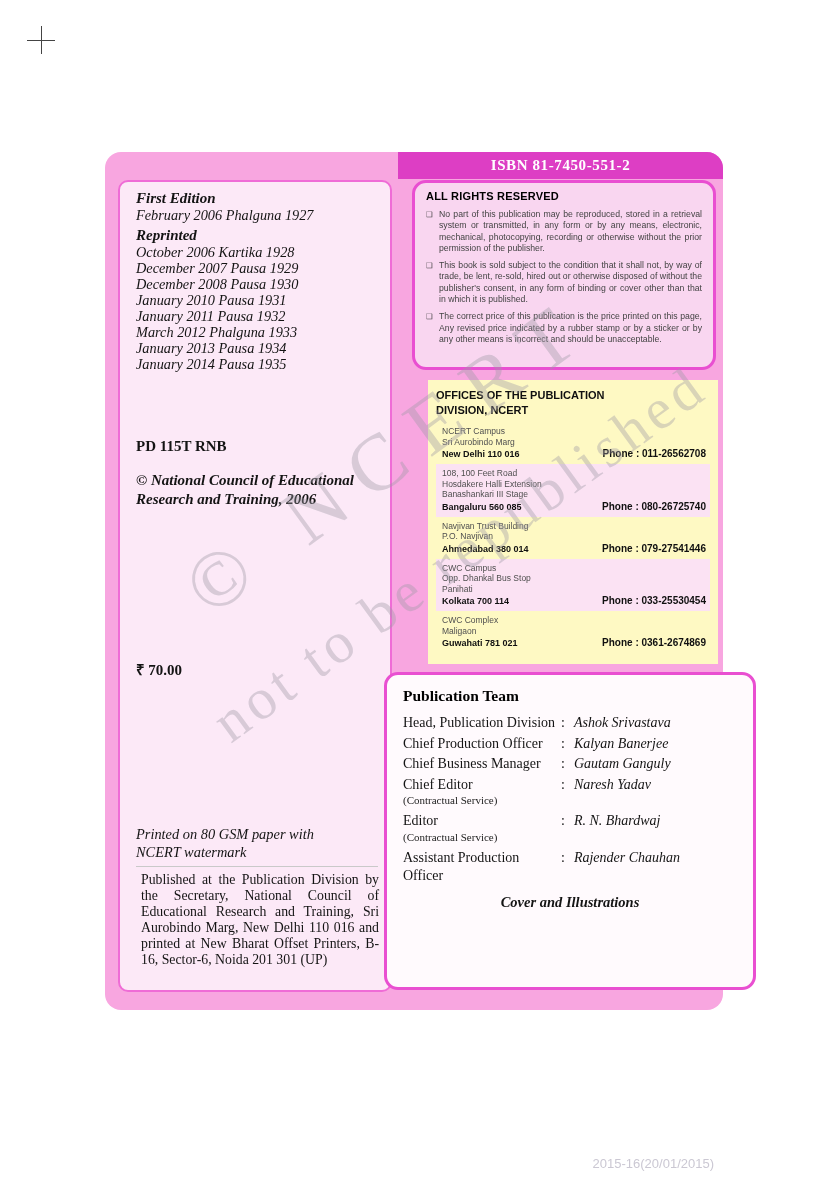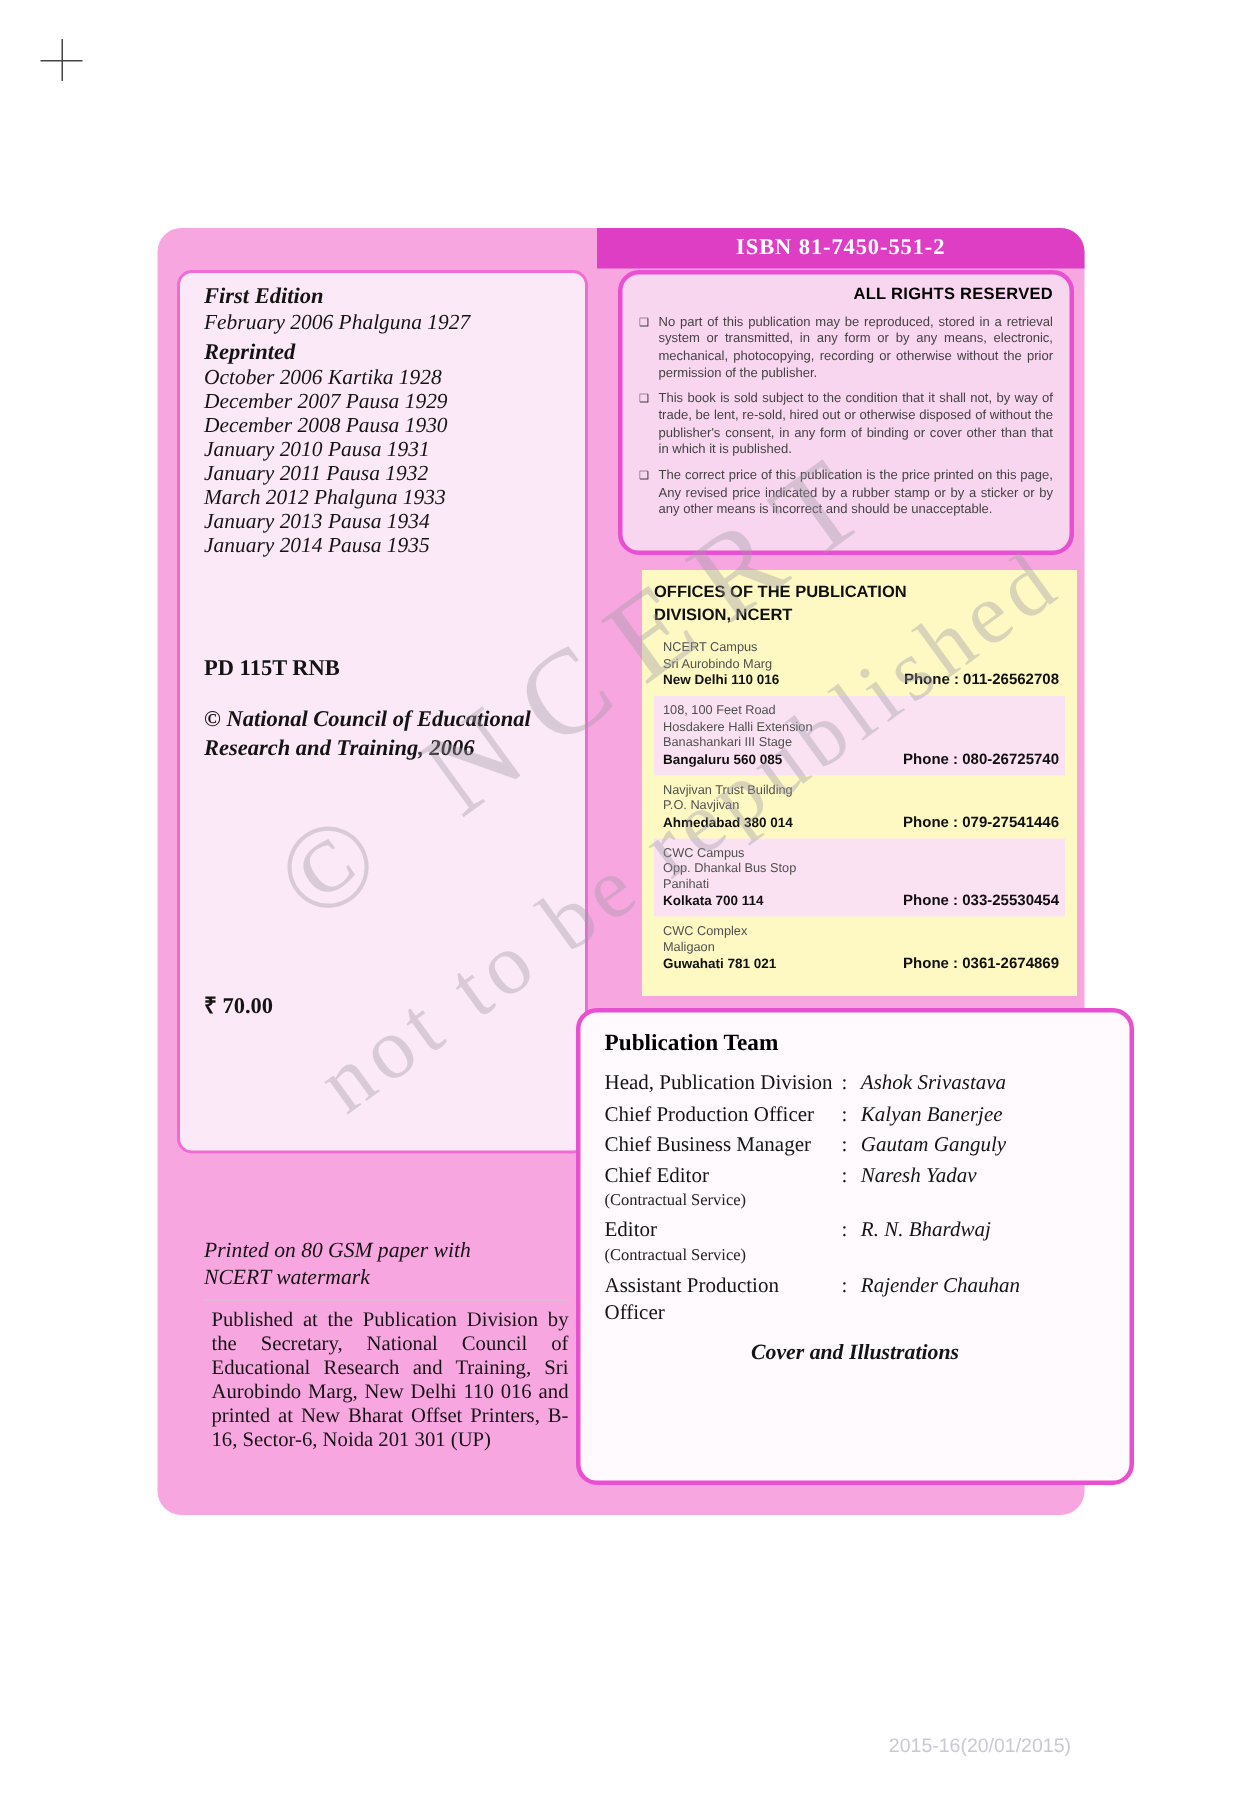--- a/index.html
+++ b/index.html
@@ -15,41 +15,41 @@
   .container { position:absolute; left:105px; top:152px; width:618px; height:858px;
                background:#f8a6e0; border-radius:16px; }
 
   
   .isbn-band { position:absolute; left:293px; top:0; width:325px; height:27px;
                background:#dd3ec4; border-radius:0 16px 0 0;
                display:flex; align-items:center; justify-content:center; }
   .isbn-text { color:#ffffff; font-weight:bold; font-size:15px; letter-spacing:0.6px; }
 
   
-  .left-panel { position:absolute; left:13px; top:28px; width:274px; height:589px;
+  .left-panel { position:absolute; left:13px; top:28px; width:274px; height:812px;
                 background:#fce9f7; border:2px solid #ef6cd6; border-radius:10px; }
   .lp-editions { position:absolute; left:16px; top:8px; right:12px; }
   .lp-h { font-weight:bold; font-style:italic; font-size:15px; line-height:17px; color:#141414; }
   .lp-line { font-style:italic; font-size:14.3px; line-height:16px; color:#141414; }
   .lp-reprinted { margin-top:4px; }
   .lp-pd { position:absolute; left:16px; top:256px; font-weight:bold; font-size:15px; color:#141414; }
   .lp-copy { position:absolute; left:16px; top:289px; right:18px; font-weight:bold; font-style:italic;
              font-size:15px; line-height:19px; color:#141414; }
   .lp-price { position:absolute; left:16px; top:477px; font-weight:bold; font-size:15px; color:#141414; }
   .lp-paper { position:absolute; left:16px; top:644px; width:215px; font-style:italic;
               font-size:14.4px; line-height:17.5px; color:#141414; }
   .lp-rule { position:absolute; left:16px; top:684px; width:242px; height:1px; background:#c9c9c9; }
   .lp-published { position:absolute; left:21px; top:690px; width:238px; font-size:13.8px;
                   line-height:15.9px; text-align:justify; color:#141414; }
 
   
   .rights-box { position:absolute; left:307px; top:28px; width:304px; height:190px;
                 background:#f9d6f0; border:3px solid #e94fd1; border-radius:14px;
                 padding:7px 11px; font-family:"Liberation Sans", sans-serif; }
-  .rights-title { text-align:right; font-weight:bold; font-size:11px; color:#000; margin-bottom:7px; letter-spacing:0.2px; }
+  .rights-title { text-align:left; font-weight:bold; font-size:11px; color:#000; margin-bottom:7px; letter-spacing:0.2px; }
   .rights-item { display:flex; margin-bottom:6px; }
   .rights-bullet { width:13px; font-size:7.5px; color:#3c3c3c; padding-top:1px; }
   .rights-text { flex:1; font-size:8.7px; line-height:11.3px; color:#434343; text-align:justify; }
 
   
   .offices { position:absolute; left:323px; top:228px; width:290px; height:284px;
              background:#fef9c3; padding:8px 8px 5px 8px; font-family:"Liberation Sans", sans-serif; }
   .offices-title { font-weight:bold; font-size:11px; line-height:14.5px; color:#101010; margin-bottom:5px; }
   .office-entry { padding:4px 4px 5px 6px; }
   .office-entry.alt { background:#fbe2f3; }

